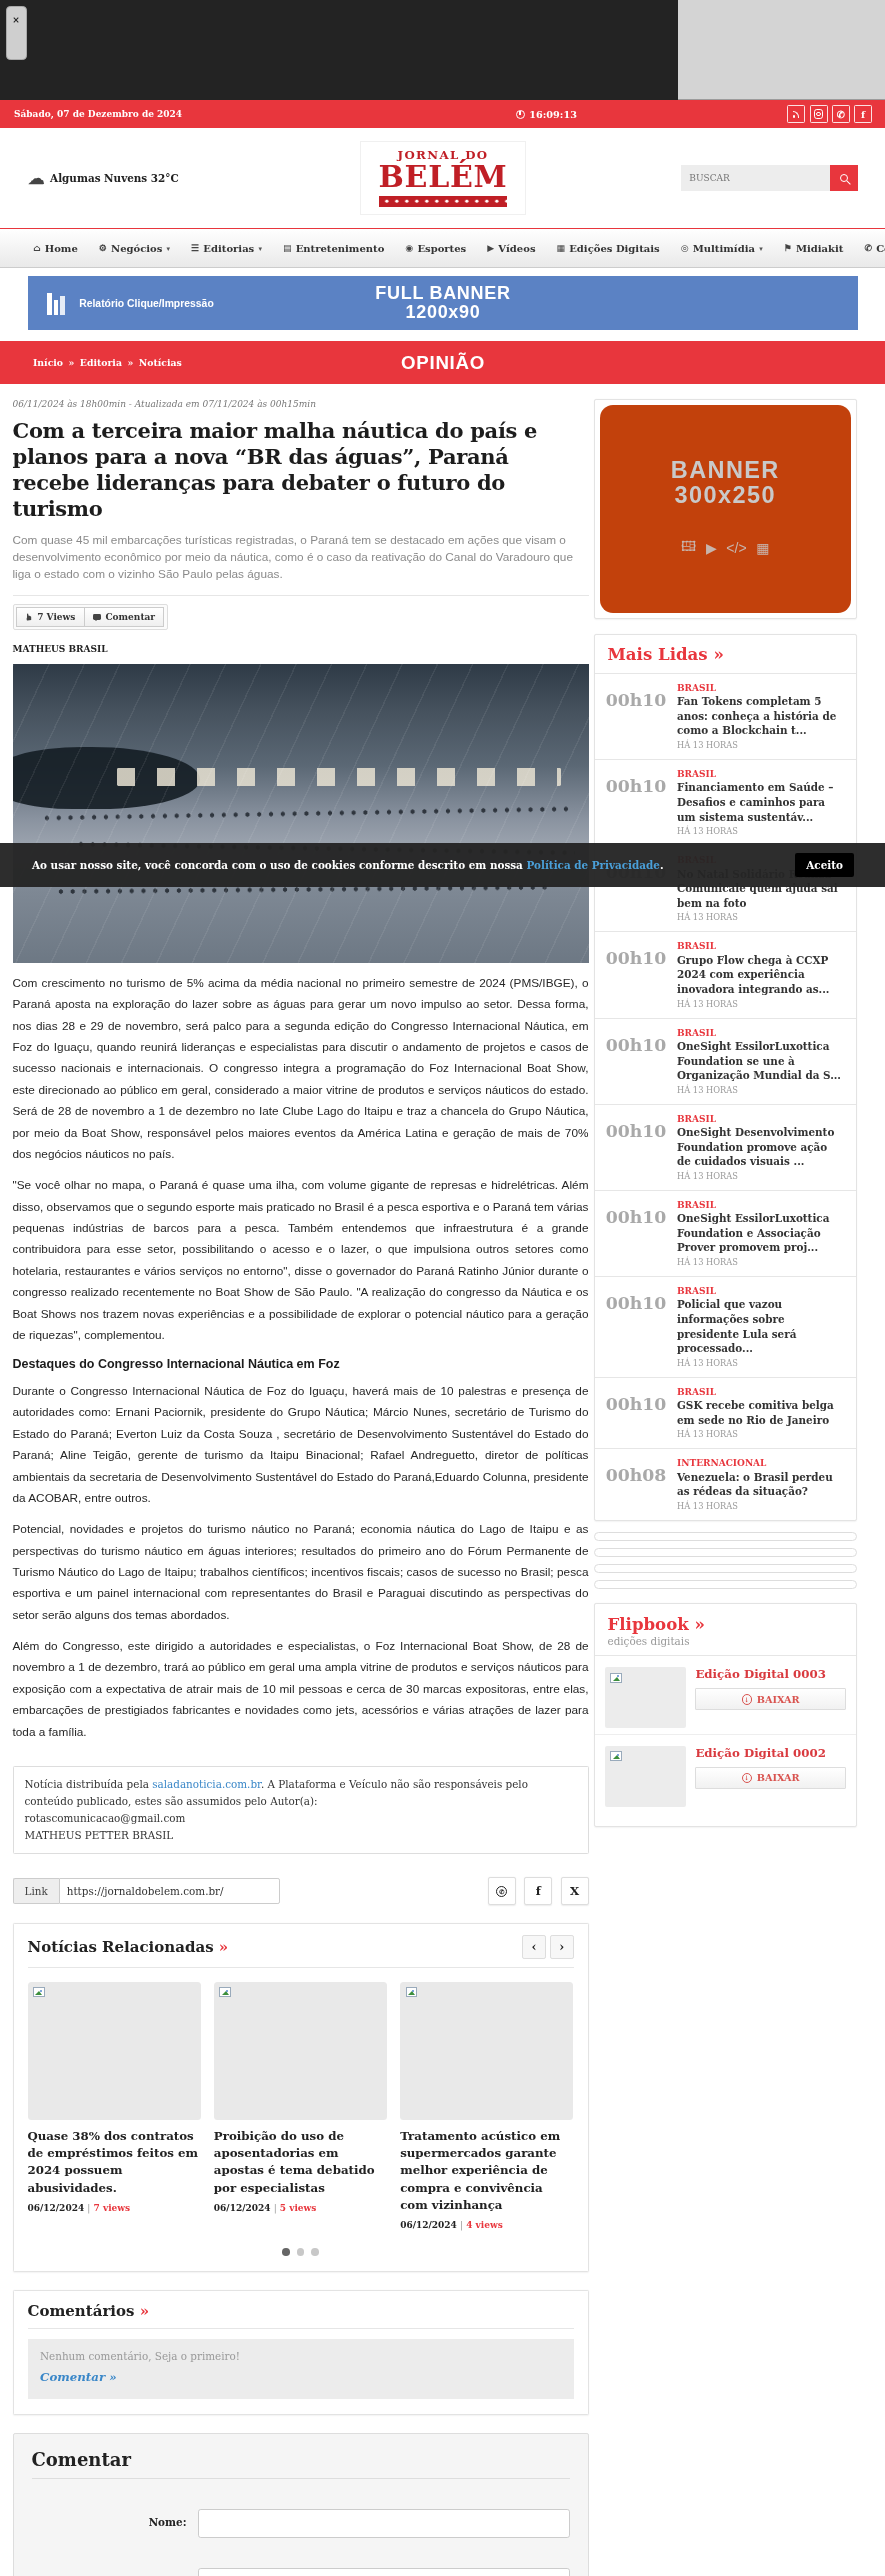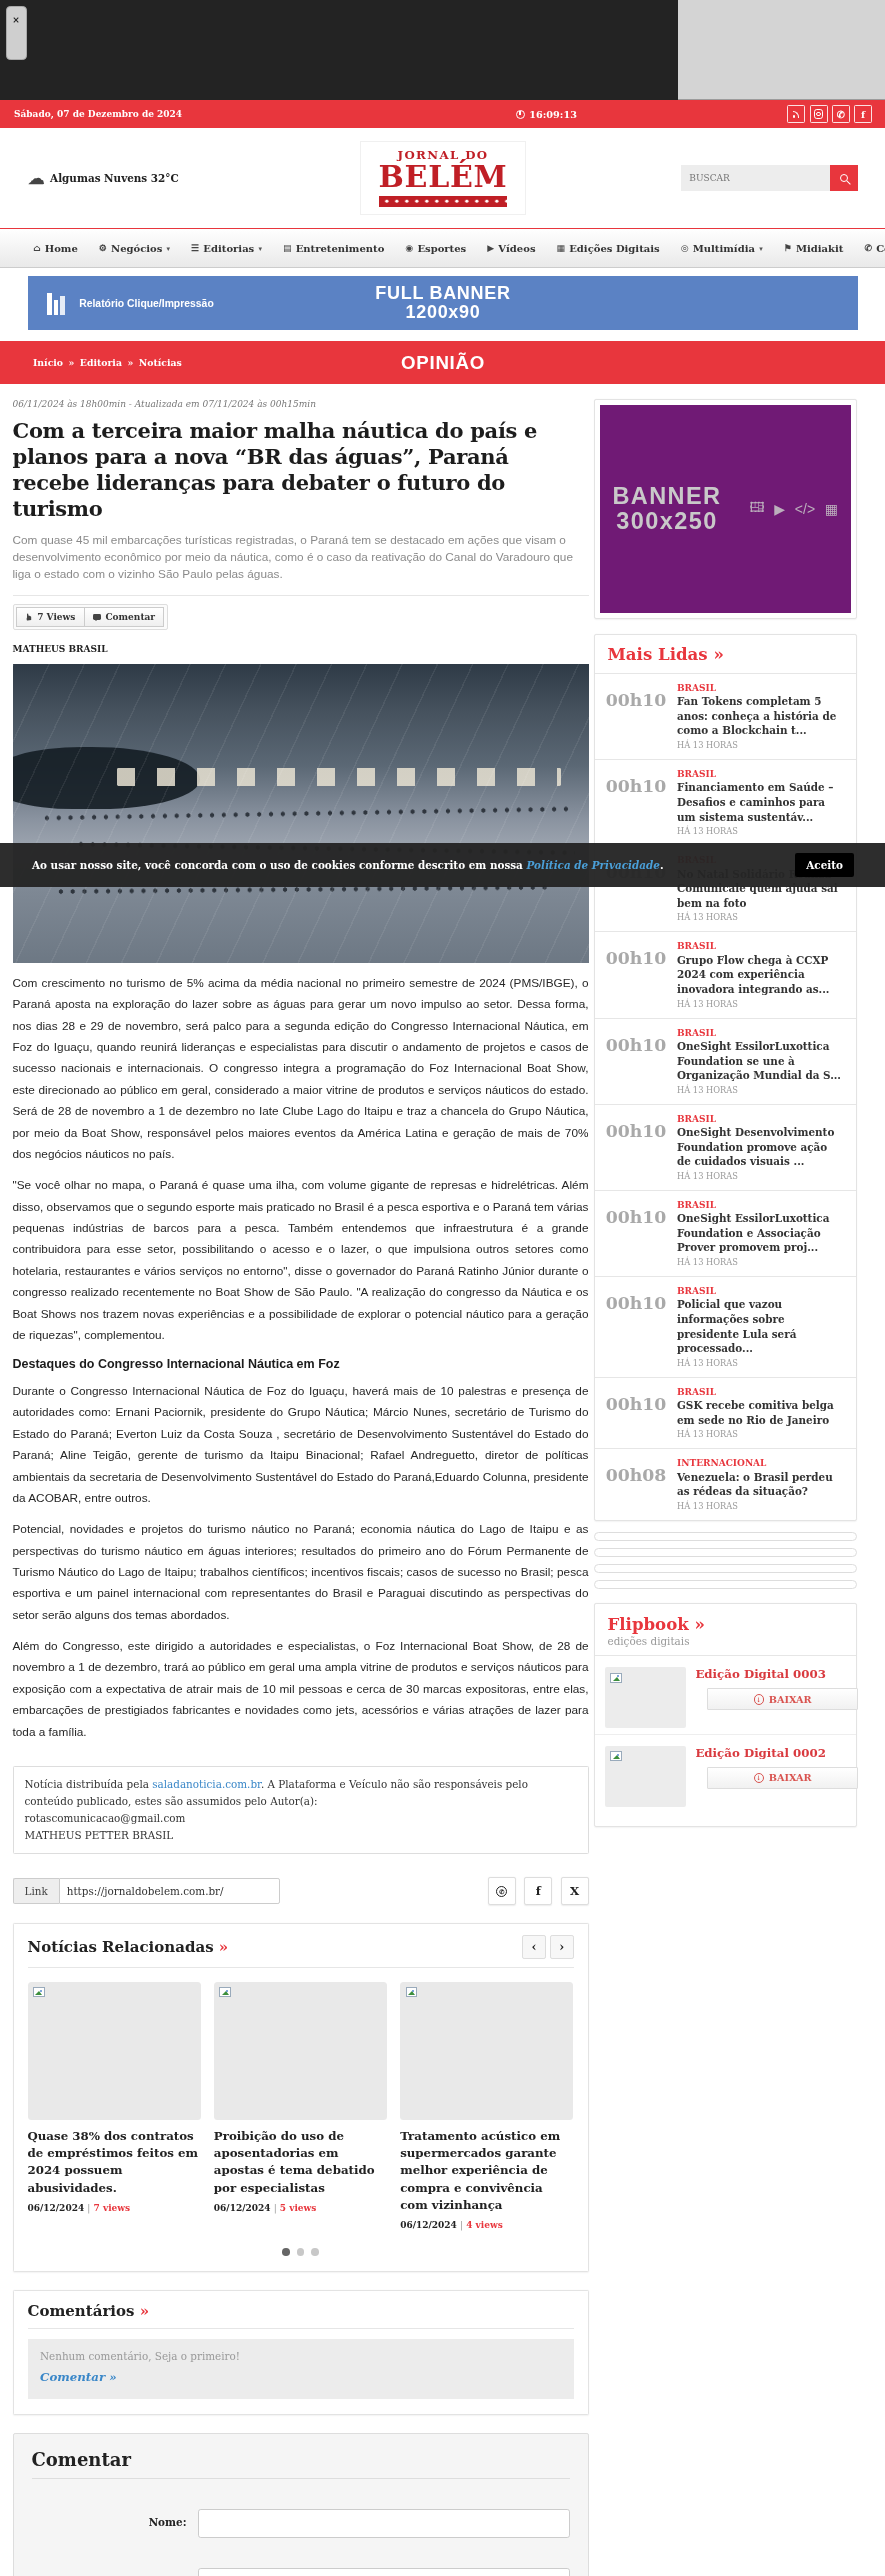--- a/index.html
+++ b/index.html
@@ -136,21 +136,21 @@
   .form-panel .fhr { border:none; border-top:0.7px solid #ddd; margin:8.3px 0 4.2px; }
   .frow { display:flex; align-items:flex-start; margin-top:30px; }
   .frow label { width:166px; text-align:right; padding-right:11px; padding-top:7px; font:bold 10.4px "DejaVu Serif", serif; color:#222; }
   .frow .field { flex:1; }
   .frow input[type=text], .frow textarea { width:100%; background:#fff; border:0.7px solid #ccc; border-radius:2.8px; height:29px; padding:5.5px 8.3px; font:11px "DejaVu Serif", serif; color:#333; }
   .frow textarea { height:43px; resize:vertical; }
 
   
   .sb-card { border:0.7px solid #e3e3e3; border-radius:2.1px; box-shadow:0 0.7px 1.4px rgba(0,0,0,.05); background:#fff; }
   .sb-banner-card { padding:4.8px; }
-  .sb-banner { height:208px; background:#701a75; color:#c9c9c9; display:flex; flex-direction:row; align-items:center; justify-content:center; gap:28px; cursor:pointer; }
+  .sb-banner { height:208px; background:#c2410c; color:#c9c9c9; display:flex; flex-direction:column; align-items:center; justify-content:center; gap:28px; cursor:pointer;border-radius:13px; }
   .sb-banner .t { font:bold 23.5px/1.05 "Liberation Sans", sans-serif; letter-spacing:1.4px; text-align:center; }
   .sb-banner .icons { display:flex; gap:9.7px; font-size:14px; align-items:center; }
   .sb-banner .icons span { opacity:.85; }
 
   .ml-box { margin-top:15px; }
   .ml-head { padding:9px 12.5px; border-bottom:0.7px solid #e6e6e6; font:bold 16.6px "DejaVu Serif", serif; color:#e8363d; }
   .ml-item { display:flex; padding:9px 9.7px 9px 0; border-bottom:0.7px solid #e6e6e6; cursor:pointer; }
   .ml-item:last-child { border-bottom:none; }
   .ml-time { width:82px; flex:none; text-align:center; font:bold 17.3px "DejaVu Serif", serif; color:#a9a9a9; padding-top:7px; }
   .ml-body { flex:1; padding-right:4.2px; }
@@ -163,26 +163,26 @@
 
   .flip-box { margin-top:14px; padding-bottom:14px; }
   .flip-head { padding:9.7px 12.5px 8.3px; border-bottom:0.7px solid #e6e6e6; }
   .flip-title { font:bold 16.6px "DejaVu Serif", serif; color:#e8363d; }
   .flip-sub { margin-top:1.4px; font:10.4px "DejaVu Serif", serif; color:#999; }
   .flip-item { display:flex; gap:9.7px; padding:11px 9.7px 5.5px; border-bottom:0.7px solid #eee; }
   .flip-item:last-child { border-bottom:none; }
   .flip-thumb { width:81px; height:61px; background:#ececec; border-radius:2.1px; position:relative; flex:none; }
   .flip-info { flex:1; }
   .flip-name { font:bold 11.8px "DejaVu Serif", serif; color:#d93a3f; cursor:pointer; }
-  .flip-btn { margin-top:7px; width:100%; height:22px; background:linear-gradient(#fff,#f1f1f1); border:0.7px solid #ddd; border-radius:1px; display:flex; align-items:center; justify-content:center; gap:4.8px; font:bold 9.7px "DejaVu Serif", serif; color:#d9534f; cursor:pointer;margin-left:12px; }
+  .flip-btn { margin-top:7px; width:100%; height:22px; background:linear-gradient(#fff,#f1f1f1); border:0.7px solid #ddd; border-radius:1px; display:flex; align-items:center; justify-content:center; gap:4.8px; font:bold 9.7px "DejaVu Serif", serif; color:#d9534f; cursor:pointer; }
   .icon-dl { width:10.4px; height:10.4px; border:1.1px solid #d9534f; border-radius:50%; display:flex; align-items:center; justify-content:center; font-size:6.2px; color:#d9534f; }
 
   
   .cookie { position:absolute; left:0; top:843px; width:886px; height:44px; background:rgba(36,36,36,.96); color:#fff; display:flex; align-items:center; padding:0 32px; z-index:50; font:bold 10.4px "DejaVu Serif", serif; }
-  .cookie a { color:#4a9fd8; cursor:pointer;font-style:italic; }
+  .cookie a { color:#4a9fd8; cursor:pointer; }
   .cookie .accept { margin-left:auto; background:#000; color:#fff; border:none; border-radius:2.1px; padding:6.2px 11px; font:bold 10.4px "DejaVu Serif", serif; cursor:pointer; }
 </style>
 </head>
 <body>
 
 <div class="ad-strip">
   <div class="dark"></div>
   <div class="ad-close">
       <span>×</span>
     </div>

